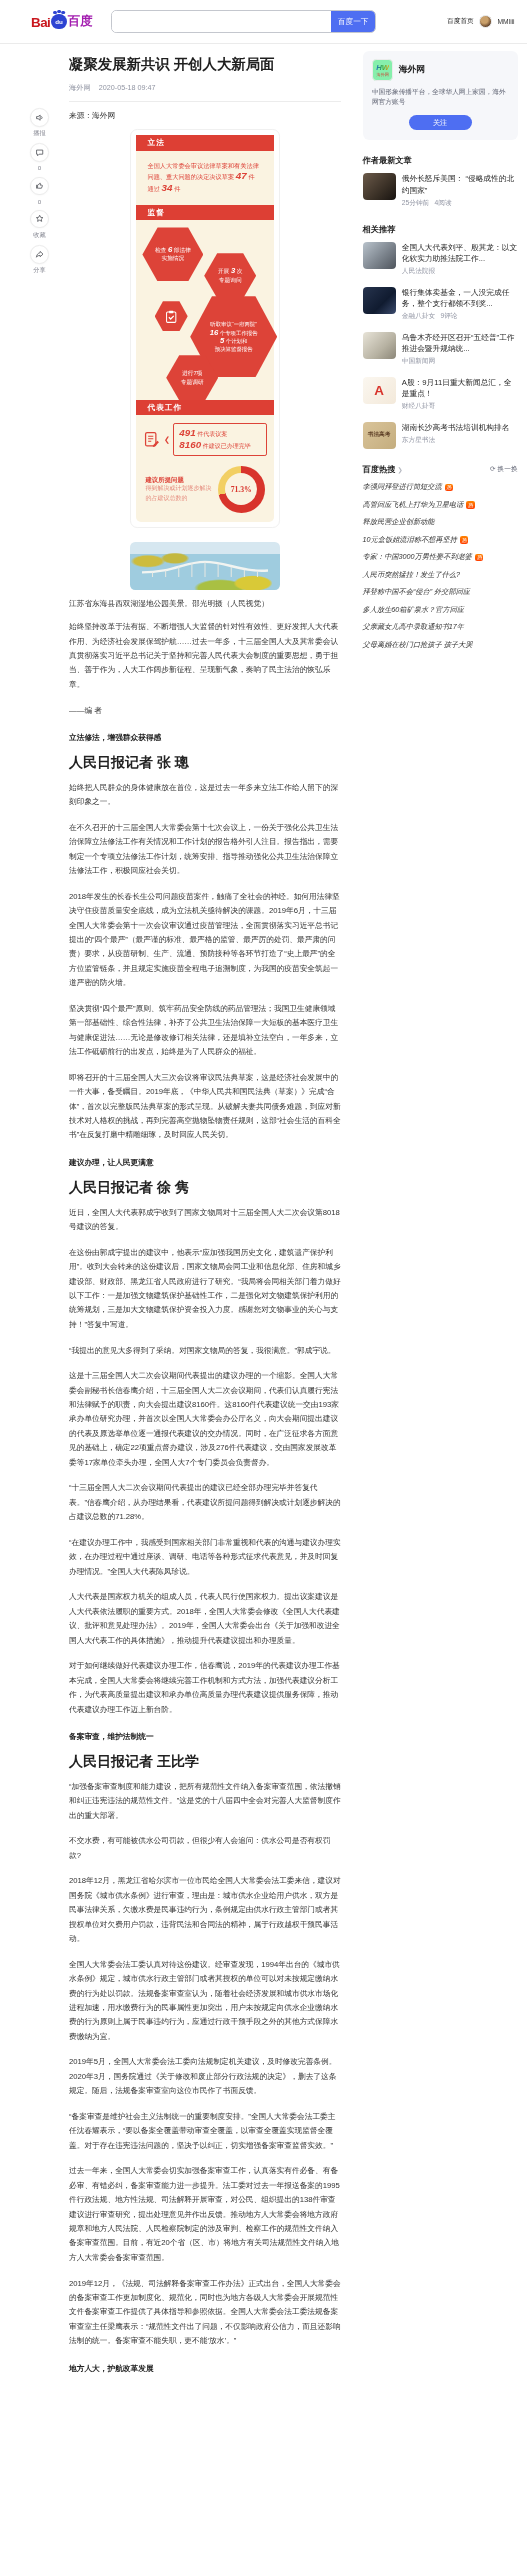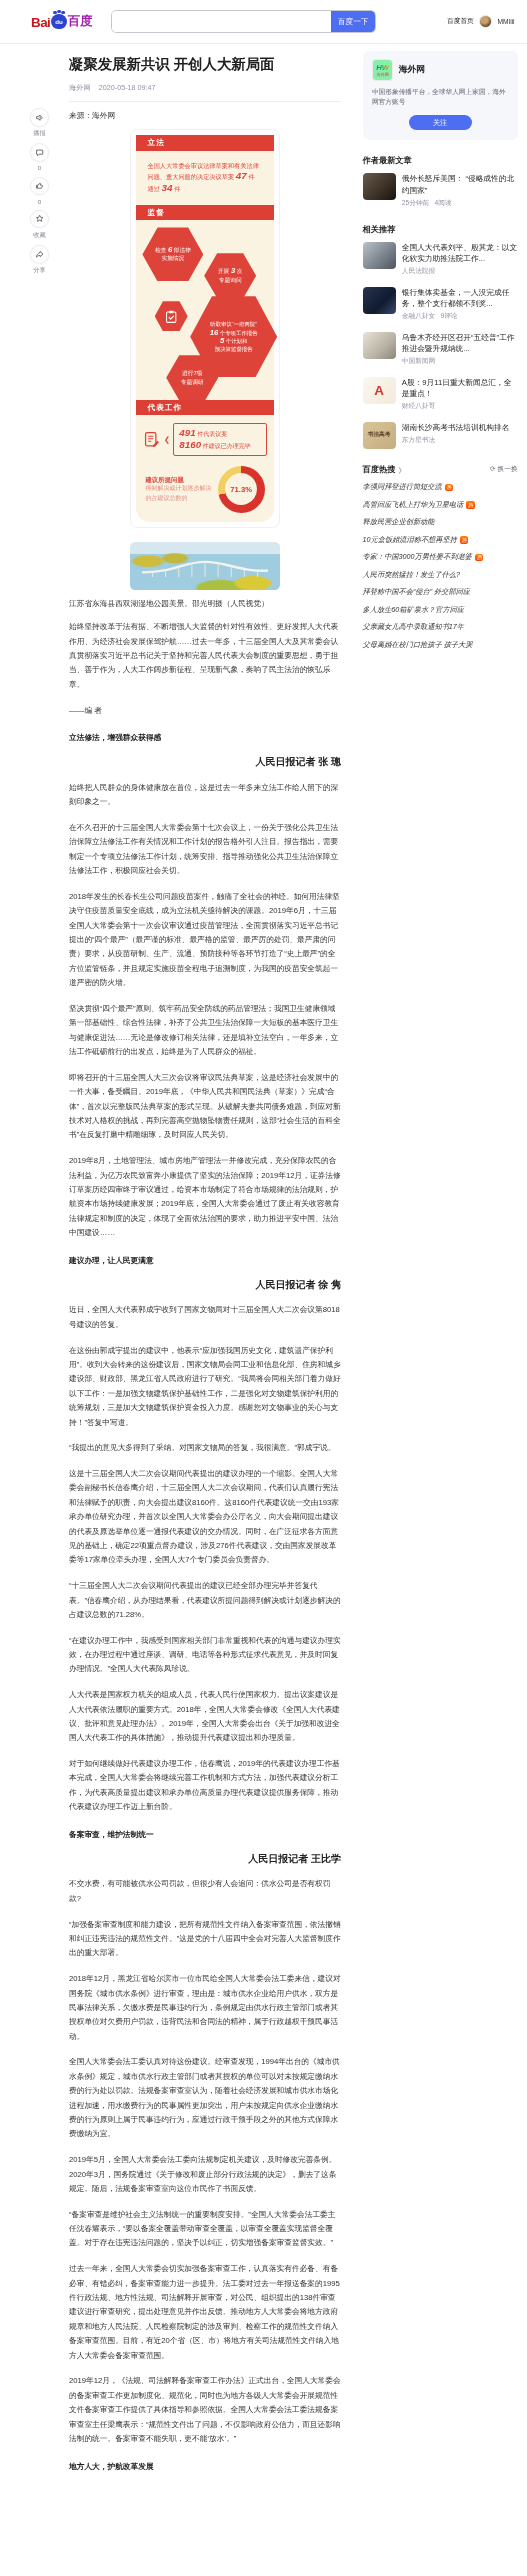--- a/index.html
+++ b/index.html
@@ -34,58 +34,58 @@
   .sidebar { width:155px; margin-left:21.6px; }
 
   
   .art-title { font-size:14.4px; line-height:1.25; color:#1f1f1f; margin-top:4.1px; font-weight:bold; }
   .art-meta { display:flex; gap:8.2px; margin-top:9.3px; font-size:7.2px; color:#9195a3; }
   .art-divider { border:none; border-top:0.5px solid #ececec; margin:8.2px 0 9.3px; }
   .art-origin { font-size:7.7px; color:#333; margin-bottom:8.2px; }
 
   
   .infocard { width:150px; margin:3.1px auto 13.4px; background:#fff; border:0.5px solid #f0f0f0; border-radius:7.2px; padding:5.2px; }
-  .info-inner { background:#faf3e1; border-radius:14px; padding:0 0 9.3px; }
+  .info-inner { background:#faf3e1; border-radius:5px; padding:0 0 9.3px; }
   .info-bar { background:#dd3f34; color:#fff; font-size:7.7px; font-weight:bold; padding:2.6px 0 2.6px 11.3px; letter-spacing:1px; }
   .info-text { color:#dd4338; font-size:6.2px; line-height:10.3px; padding:10.3px 11.3px 11.3px; }
   .bignum { font-size:9.8px; font-weight:bold; font-style:italic; }
   .hex-zone { position:relative; height:180px; }
   .hex { position:absolute; background:#dd4338; color:#fff; display:flex; flex-direction:column; align-items:center; justify-content:center; text-align:center; font-size:5.7px; line-height:8.8px; clip-path:polygon(25% 0,75% 0,100% 50%,75% 100%,25% 100%,0 50%); }
   .hex .bignum { font-size:7.7px; }
   .hex1 { left:6.2px; top:7.2px; width:61px; height:54px; }
   .hex2 { left:68px; top:33px; width:52px; height:45px; }
   .hex3 { left:18.5px; top:81px; width:33px; height:30px; }
   .hex4 { left:54px; top:76px; width:87px; height:81px; font-size:5.4px; line-height:8.2px; }
   .hex5 { left:30px; top:135px; width:52px; height:45px; }
   .rep-zone { padding:7.2px 7.2px 0; }
   .rep-row { display:flex; align-items:center; gap:3.1px; }
   .rep-icon svg { display:block; }
   .rep-caret { color:#dd4338; font-size:7.2px; font-weight:bold; }
   .rep-box { flex:1; border:1px solid #dd4338; border-radius:2.1px; padding:4.1px 5.2px; color:#dd4338; font-size:6px; line-height:9.8px; background:#faf3e1; }
   .donut-row { display:flex; align-items:center; margin-top:9.3px; padding:0 2.1px; }
   .donut-labels { flex:1; font-size:6px; line-height:9.8px; color:#e58a7c; }
   .donut-labels .dl-strong { color:#dd4338; font-weight:bold; font-size:6.4px; }
-  .donut { width:47px; height:47px; border-radius:50%; position:relative; flex:none; }
+  .donut { width:47px; height:47px; border-radius:50%; position:relative; flex:none;font-family:Liberation Serif, serif; }
   .donut-hole { position:absolute; left:7.7px; top:7.7px; width:32px; height:32px; border-radius:50%; background:#faf3e1; display:flex; align-items:center; justify-content:center; color:#d8342c; font-weight:bold; font-size:7.7px; }
 
   
   .photo { width:150px; height:48px; margin:2.1px auto 0; border-radius:5.2px; position:relative; overflow:hidden;
     background:
       radial-gradient(28px 11.3px at 82% 86%, #d9c937 0 60%, transparent 70%),
       radial-gradient(36px 12.4px at 60% 96%, #a9c043 0 60%, transparent 72%),
       radial-gradient(25px 9.3px at 12% 40%, #cdbc3e 0 55%, transparent 70%),
       radial-gradient(20.6px 8.2px at 30% 34%, #c3b83f 0 55%, transparent 70%),
       linear-gradient(#d6e7f0 0 26%, #9fccdf 26% 100%); }
   .bridge { position:absolute; left:8%; top:34%; width:84%; height:40%; }
   .caption { font-size:7.7px; color:#333; margin:9.3px 0 2.1px; }
 
   
   .body-blocks .bp { font-size:7.7px; line-height:14.4px; margin:11.3px 0; }
   .body-blocks .bh { font-size:7.7px; line-height:14.4px; font-weight:bold; color:#222; margin:13.4px 0 3.1px; }
-  .body-blocks .bby { font-size:10px; line-height:14.4px; font-weight:bold; color:#222; margin:9.3px 0 3.1px;text-align:right; }
+  .body-blocks .bby { font-size:14px; line-height:14.4px; font-weight:bold; color:#222; margin:9.3px 0 3.1px; }
 
   
   .author-card { background:#f6f7fa; border-radius:6.2px; padding:8.2px 9.3px 9.3px; }
   .ac-top { display:flex; align-items:center; gap:5.2px; }
   .ac-logo { width:21.6px; height:21.6px; background:#86efac; border-radius:4.1px; border:0.5px solid #ececec; display:flex; flex-direction:column; align-items:center; justify-content:center; }
   .ac-logo .hw { font-size:7.7px; font-weight:bold; font-style:italic; background:linear-gradient(90deg,#1f6fd0,#32a53c,#e8a21a); -webkit-background-clip:text; background-clip:text; color:transparent; line-height:7.7px; }
   .ac-logo .hw-sub { font-size:4.1px; color:#d23a2e; }
   .ac-name { font-size:8.8px; font-weight:bold; color:#1f1f1f; }
   .ac-desc { font-size:6.7px; color:#626675; line-height:10.3px; margin-top:6.2px; }
   .follow-btn { display:block; margin:7.2px auto 0; width:63px; height:15.5px; border:none; border-radius:8.2px; background:#4e6ef2; color:#fff; font-size:7.2px; cursor:pointer; }
@@ -273,35 +273,34 @@
 
         <p class="bp">始终坚持改革于法有据、不断增强人大监督的针对性有效性、更好发挥人大代表作用、为经济社会发展保驾护航……过去一年多，十三届全国人大及其常委会认真贯彻落实习近平总书记关于坚持和完善人民代表大会制度的重要思想，勇于担当、善于作为，人大工作阔步新征程、呈现新气象，奏响了民主法治的恢弘乐章。</p>
         <p class="bp">——编 者</p>
         <p class="bh">立法修法，增强群众获得感</p>
         <p class="bby">人民日报记者 张 璁</p>
         <p class="bp">始终把人民群众的身体健康放在首位，这是过去一年多来立法工作给人留下的深刻印象之一。</p>
         <p class="bp">在不久召开的十三届全国人大常委会第十七次会议上，一份关于强化公共卫生法治保障立法修法工作有关情况和工作计划的报告格外引人注目。报告指出，需要制定一个专项立法修法工作计划，统筹安排、指导推动强化公共卫生法治保障立法修法工作，积极回应社会关切。</p>
         <p class="bp">2018年发生的长春长生公司问题疫苗案件，触痛了全社会的神经。如何用法律坚决守住疫苗质量安全底线，成为立法机关亟待解决的课题。2019年6月，十三届全国人大常委会第十一次会议审议通过疫苗管理法，全面贯彻落实习近平总书记提出的“四个最严”（最严谨的标准、最严格的监管、最严厉的处罚、最严肃的问责）要求，从疫苗研制、生产、流通、预防接种等各环节打造了“史上最严”的全方位监管链条，并且规定实施疫苗全程电子追溯制度，为我国的疫苗安全筑起一道严密的防火墙。</p>
         <p class="bp">坚决贯彻“四个最严”原则、筑牢药品安全防线的药品管理法；我国卫生健康领域第一部基础性、综合性法律，补齐了公共卫生法治保障一大短板的基本医疗卫生与健康促进法……无论是修改修订相关法律，还是填补立法空白，一年多来，立法工作砥砺前行的出发点，始终是为了人民群众的福祉。</p>
         <p class="bp">即将召开的十三届全国人大三次会议将审议民法典草案，这是经济社会发展中的一件大事，备受瞩目。2019年底，《中华人民共和国民法典（草案）》完成“合体”，首次以完整版民法典草案的形式呈现。从破解夫妻共同债务难题，到应对新技术对人格权的挑战，再到完善高空抛物坠物责任规则，这部“社会生活的百科全书”在反复打磨中精雕细琢，及时回应人民关切。</p>
-        <p class="bp">2019年8月，土地管理法、城市房地产管理法一并修改完成，充分保障农民的合法利益，为亿万农民致富奔小康提供了坚实的法治保障；2019年12月，证券法修订草案历经四审终于审议通过，给资本市场制定了符合市场规律的法治规则，护航资本市场持续健康发展；2019年底，全国人大常委会通过了废止有关收容教育法律规定和制度的决定，体现了全面依法治国的要求，助力推进平安中国、法治中国建设……</p>
         <p class="bh">建议办理，让人民更满意</p>
         <p class="bby">人民日报记者 徐 隽</p>
         <p class="bp">近日，全国人大代表郭成宇收到了国家文物局对十三届全国人大二次会议第8018号建议的答复。</p>
         <p class="bp">在这份由郭成宇提出的建议中，他表示“应加强我国历史文化，建筑遗产保护利用”。收到大会转来的这份建议后，国家文物局会同工业和信息化部、住房和城乡建设部、财政部、黑龙江省人民政府进行了研究。“我局将会同相关部门着力做好以下工作：一是加强文物建筑保护基础性工作，二是强化对文物建筑保护利用的统筹规划，三是加大文物建筑保护资金投入力度。感谢您对文物事业的关心与支持！”答复中写道。</p>
         <p class="bp">“我提出的意见大多得到了采纳。对国家文物局的答复，我很满意。”郭成宇说。</p>
         <p class="bp">这是十三届全国人大二次会议期间代表提出的建议办理的一个缩影。全国人大常委会副秘书长信春鹰介绍，十三届全国人大二次会议期间，代表们认真履行宪法和法律赋予的职责，向大会提出建议8160件。这8160件代表建议统一交由193家承办单位研究办理，并首次以全国人大常委会办公厅名义，向大会期间提出建议的代表及原选举单位逐一通报代表建议的交办情况。同时，在广泛征求各方面意见的基础上，确定22项重点督办建议，涉及276件代表建议，交由国家发展改革委等17家单位牵头办理，全国人大7个专门委员会负责督办。</p>
         <p class="bp">“十三届全国人大二次会议期间代表提出的建议已经全部办理完毕并答复代表。”信春鹰介绍，从办理结果看，代表建议所提问题得到解决或计划逐步解决的占建议总数的71.28%。</p>
         <p class="bp">“在建议办理工作中，我感受到国家相关部门非常重视和代表的沟通与建议办理实效，在办理过程中通过座谈、调研、电话等各种形式征求代表意见，并及时回复办理情况。”全国人大代表陈凤珍说。</p>
         <p class="bp">人大代表是国家权力机关的组成人员，代表人民行使国家权力。提出议案建议是人大代表依法履职的重要方式。2018年，全国人大常委会修改《全国人大代表建议、批评和意见处理办法》。2019年，全国人大常委会出台《关于加强和改进全国人大代表工作的具体措施》，推动提升代表建议提出和办理质量。</p>
         <p class="bp">对于如何继续做好代表建议办理工作，信春鹰说，2019年的代表建议办理工作基本完成，全国人大常委会将继续完善工作机制和方式方法，加强代表建议分析工作，为代表高质量提出建议和承办单位高质量办理代表建议提供服务保障，推动代表建议办理工作迈上新台阶。</p>
         <p class="bh">备案审查，维护法制统一</p>
         <p class="bby">人民日报记者 王比学</p>
+        <p class="bp">“加强备案审查制度和能力建设，把所有规范性文件纳入备案审查范围，依法撤销和纠正违宪违法的规范性文件。”这是党的十八届四中全会对完善人大监督制度作出的重大部署。</p>
         <p class="bp">不交水费，有可能被供水公司罚款，但很少有人会追问：供水公司是否有权罚款?</p>
-        <p class="bp">“加强备案审查制度和能力建设，把所有规范性文件纳入备案审查范围，依法撤销和纠正违宪违法的规范性文件。”这是党的十八届四中全会对完善人大监督制度作出的重大部署。</p>
         <p class="bp">2018年12月，黑龙江省哈尔滨市一位市民给全国人大常委会法工委来信，建议对国务院《城市供水条例》进行审查，理由是：城市供水企业给用户供水，双方是民事法律关系，欠缴水费是民事违约行为，条例规定由供水行政主管部门或者其授权单位对欠费用户罚款，违背民法和合同法的精神，属于行政越权干预民事活动。</p>
         <p class="bp">全国人大常委会法工委认真对待这份建议。经审查发现，1994年出台的《城市供水条例》规定，城市供水行政主管部门或者其授权的单位可以对未按规定缴纳水费的行为处以罚款。法规备案审查室认为，随着社会经济发展和城市供水市场化进程加速，用水缴费行为的民事属性更加突出，用户未按规定向供水企业缴纳水费的行为原则上属于民事违约行为，应通过行政干预手段之外的其他方式保障水费缴纳为宜。</p>
         <p class="bp">2019年5月，全国人大常委会法工委向法规制定机关建议，及时修改完善条例。2020年3月，国务院通过《关于修改和废止部分行政法规的决定》，删去了这条规定。随后，法规备案审查室向这位市民作了书面反馈。</p>
         <p class="bp">“备案审查是维护社会主义法制统一的重要制度安排。”全国人大常委会法工委主任沈春耀表示，“要以备案全覆盖带动审查全覆盖，以审查全覆盖实现监督全覆盖。对于存在违宪违法问题的，坚决予以纠正，切实增强备案审查监督实效。”</p>
         <p class="bp">过去一年来，全国人大常委会切实加强备案审查工作，认真落实有件必备、有备必审、有错必纠，备案审查能力进一步提升。法工委对过去一年报送备案的1995件行政法规、地方性法规、司法解释开展审查，对公民、组织提出的138件审查建议进行审查研究，提出处理意见并作出反馈。推动地方人大常委会将地方政府规章和地方人民法院、人民检察院制定的涉及审判、检察工作的规范性文件纳入备案审查范围。目前，有近20个省（区、市）将地方有关司法规范性文件纳入地方人大常委会备案审查范围。</p>
         <p class="bp">2019年12月，《法规、司法解释备案审查工作办法》正式出台，全国人大常委会的备案审查工作更加制度化、规范化，同时也为地方各级人大常委会开展规范性文件备案审查工作提供了具体指导和参照依据。全国人大常委会法工委法规备案审查室主任梁鹰表示：“规范性文件出了问题，不仅影响政府公信力，而且还影响法制的统一。备案审查不能失职，更不能‘放水’。”</p>
         <p class="bh">地方人大，护航改革发展</p>
       </div>
 
   </main>

